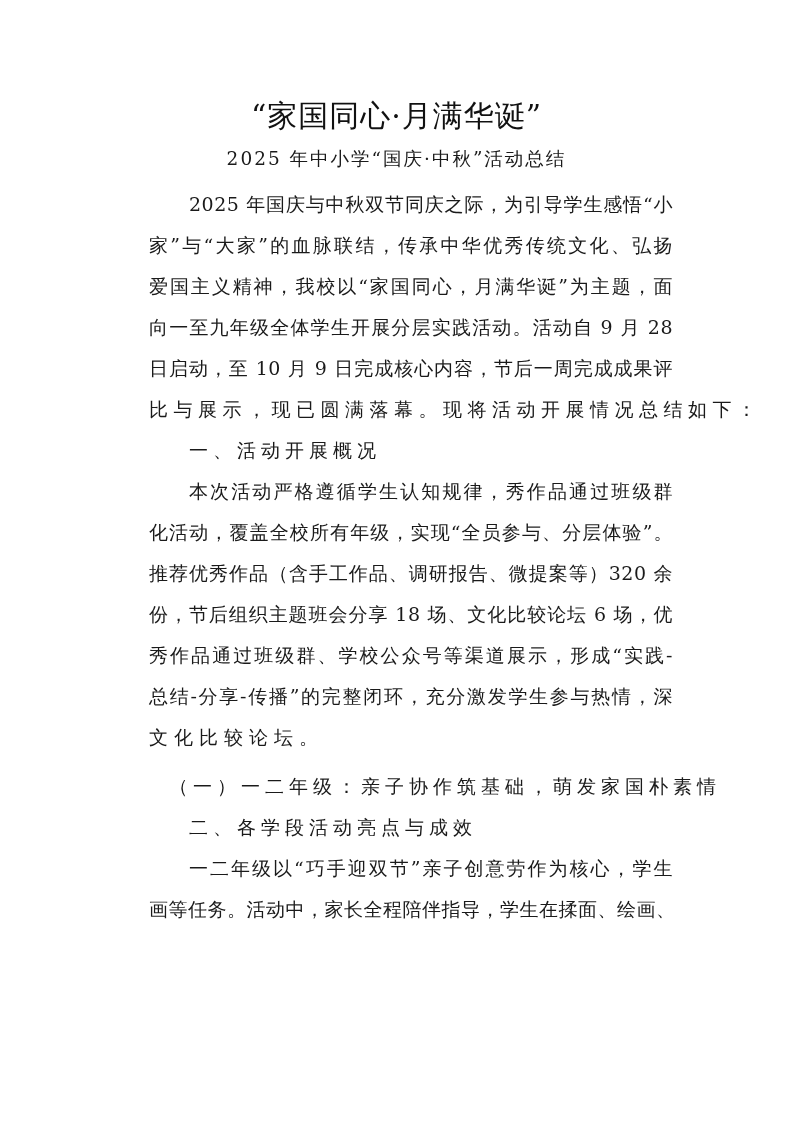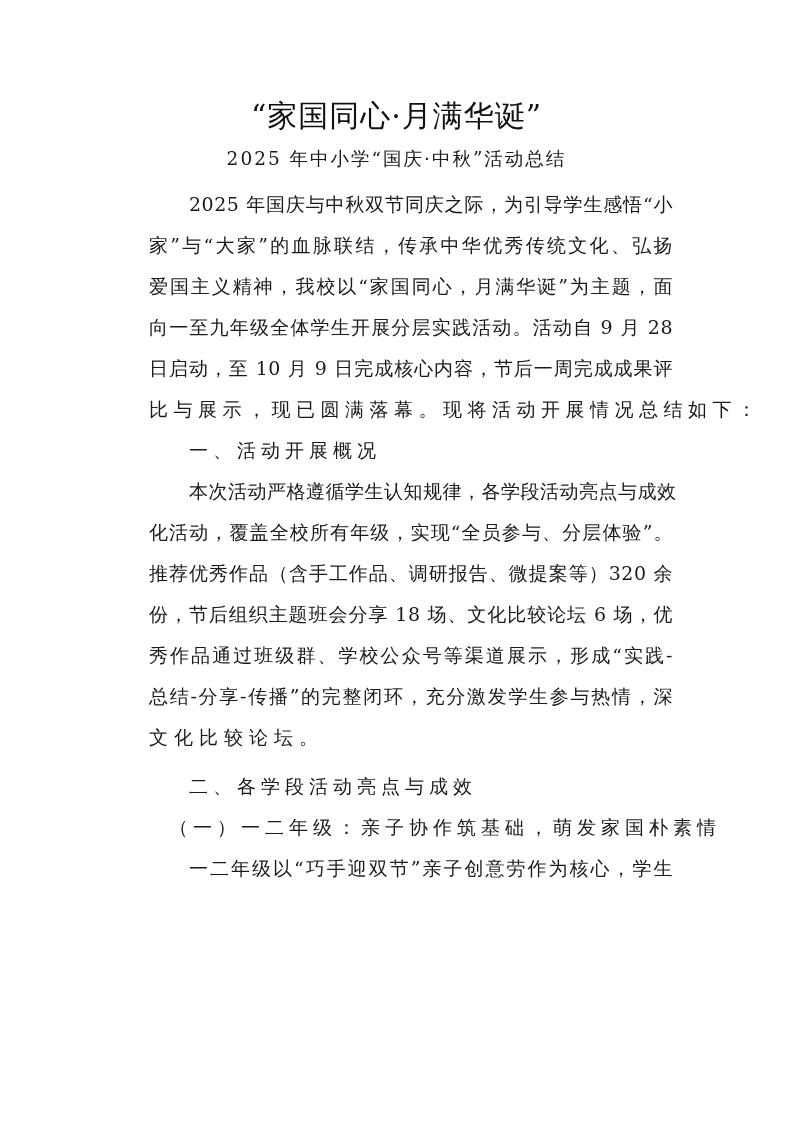--- a/index.html
+++ b/index.html
@@ -32,30 +32,31 @@
       <div class="line">家”与“大家”的血脉联结，传承中华优秀传统文化、弘扬</div>
       <div class="line">爱国主义精神，我校以“家国同心，月满华诞”为主题，面</div>
       <div class="line">向一至九年级全体学生开展分层实践活动。活动自 9 月 28</div>
       <div class="line">日启动，至 10 月 9 日完成核心内容，节后一周完成成果评</div>
       <div class="line last" style="letter-spacing:5.5px">比与展示，现已圆满落幕。现将活动开展情况总结如下：</div>
     </div>
 
     <div class="line heading">一、活动开展概况</div>
 
     <div>
-      <div class="line indent">本次活动严格遵循学生认知规律，各学段活动亮点与成效</div>
+      <div class="line indent">本次活动严格遵循学生认知规律，秀作品通过班级群</div>
       <div class="line">化活动，覆盖全校所有年级，实现“全员参与、分层体验”。</div>
       <div class="line">推荐优秀作品（含手工作品、调研报告、微提案等）320 余</div>
       <div class="line">份，节后组织主题班会分享 18 场、文化比较论坛 6 场，优</div>
       <div class="line">秀作品通过班级群、学校公众号等渠道展示，形成“实践-</div>
       <div class="line">总结-分享-传播”的完整闭环，充分激发学生参与热情，深</div>
       <div class="line last">文化比较论坛。</div>
     </div>
 
     <div class="gap"></div>
+    <div class="line sub">（一）一二年级：亲子协作筑基础，萌发家国朴素情</div>
     <div class="line heading">二、各学段活动亮点与成效</div>
-    <div class="line sub">（一）一二年级：亲子协作筑基础，萌发家国朴素情</div>
 
     <div>
       <div class="line indent">一二年级以“巧手迎双节”亲子创意劳作为核心，学生</div>
+      <div class="line">画等任务。活动中，家长全程陪伴指导，学生在揉面、绘画、</div>
     </div>
   </div>
 </div>
 
 </body></html>

